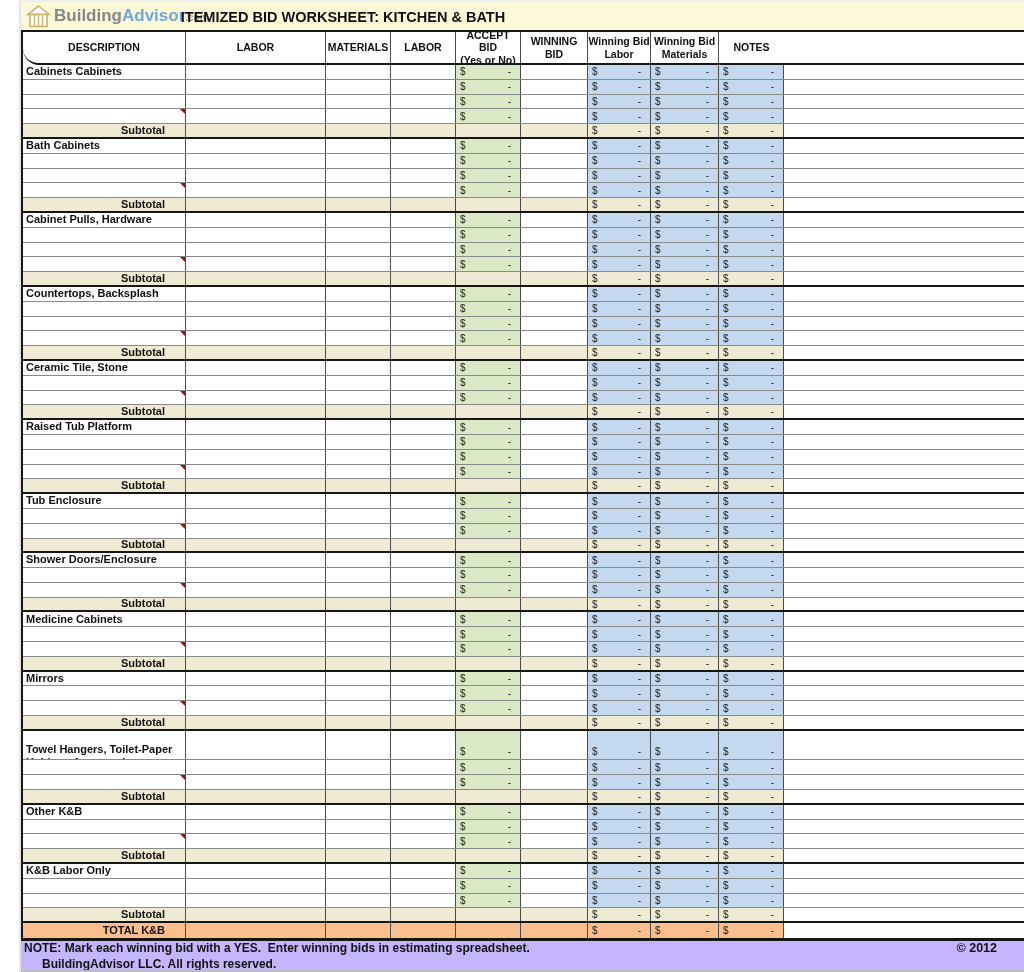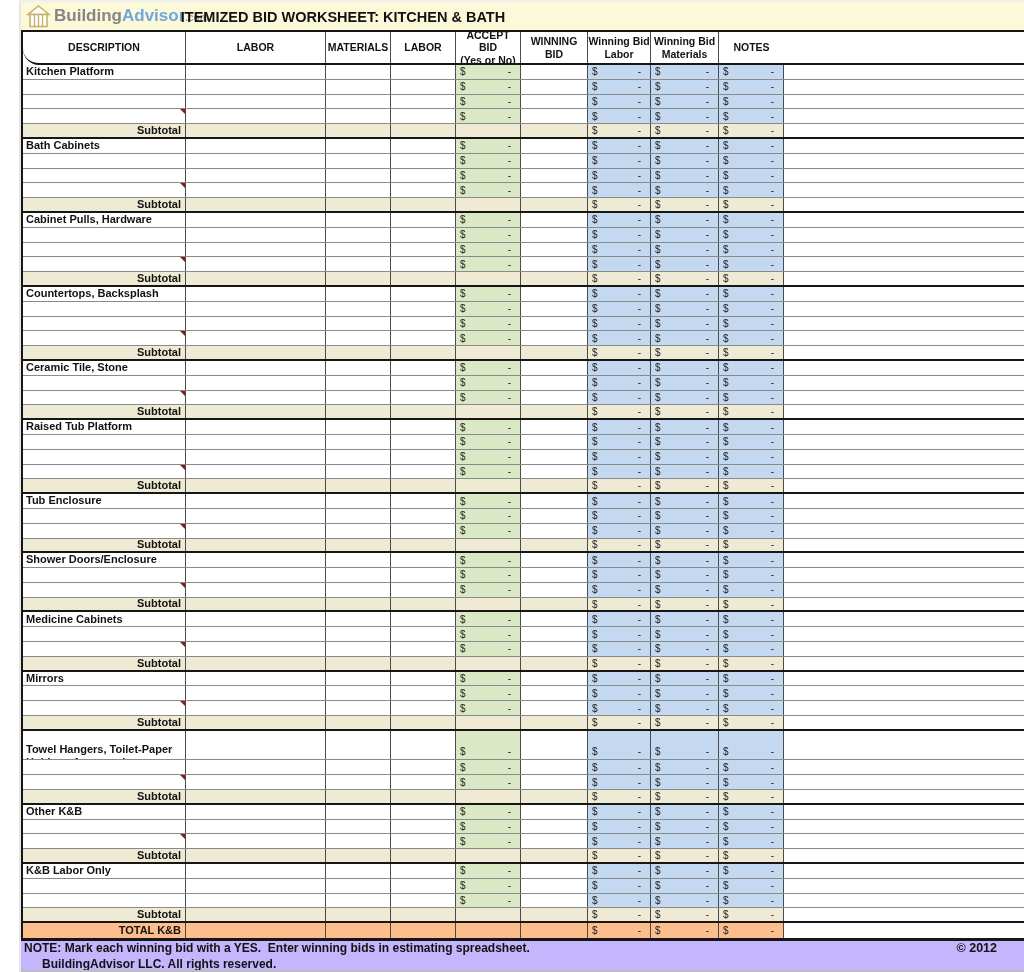--- a/index.html
+++ b/index.html
@@ -37,21 +37,21 @@
   .row{display:grid;grid-template-columns:var(--cols);height:14.8px;
        border-bottom:1px solid var(--rowline);box-sizing:border-box;}
   .row.tall{height:29.6px;}
   .row.section-end{border-bottom:2px solid var(--black);}
   .row.grand{height:16px;border-bottom:1.5px solid var(--black);}
   .c{position:relative;border-right:1px solid var(--colline);overflow:hidden;box-sizing:border-box;}
   .row .c:last-child{border-right:none;}
   .desc{font-weight:bold;font-size:11px;line-height:13.5px;color:#121212;
         display:flex;align-items:center;padding:0 3px;}
   .tall .desc{align-items:flex-start;padding-top:12px;}
-  .right{justify-content:flex-end;padding-right:4px;}
+  .right{justify-content:flex-end;padding-right:20px;}
   .money{display:flex;justify-content:space-between;align-items:center;
          font-size:10px;color:#232323;padding:0 9px 0 4px;}
   .tall .money{align-items:flex-end;padding-bottom:2px;}
   .bg-green{background:var(--green);} .bg-blue{background:var(--blue);}
   .bg-tan{background:var(--tan);} .bg-orange{background:var(--orange);}
   .comment-marker{position:absolute;top:0;right:0;width:0;height:0;
                   border-top:5px solid #8e1b1b;border-left:5px solid transparent;}
   
   .footer-note{position:absolute;left:3px;top:939px;font-weight:bold;font-size:12px;color:#121212;white-space:pre;}
   .footer-copyright{position:absolute;right:44px;top:939px;font-weight:bold;font-size:12.5px;color:#121212;}
@@ -108,21 +108,21 @@
         <div class="hcell">
           <span>Winning Bid</span>
           <span>Materials</span>
         </div>
         <div class="hcell">
           <span>NOTES</span>
         </div>
       </div>
     <div id="sheet-body">
         <div class="row">
-          <div class="c desc">Kitchen Platform</div>
+          <div class="c desc">Cabinets Cabinets</div>
           <div class="c "></div>
           <div class="c "></div>
           <div class="c "></div>
           <div class="c money bg-green">
             <span>$</span>
             <span>-</span>
           </div>
           <div class="c "></div>
           <div class="c money bg-blue">
             <span>$</span>

